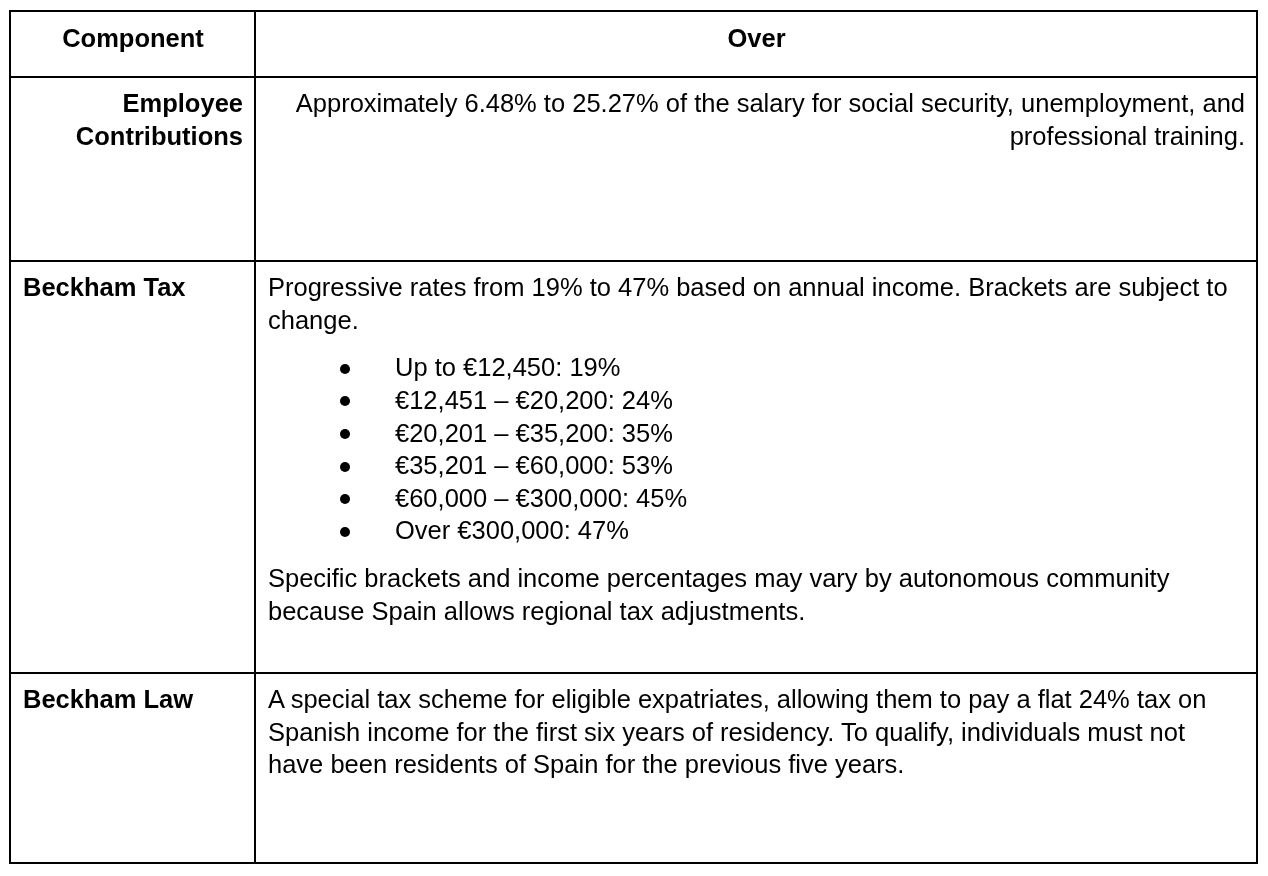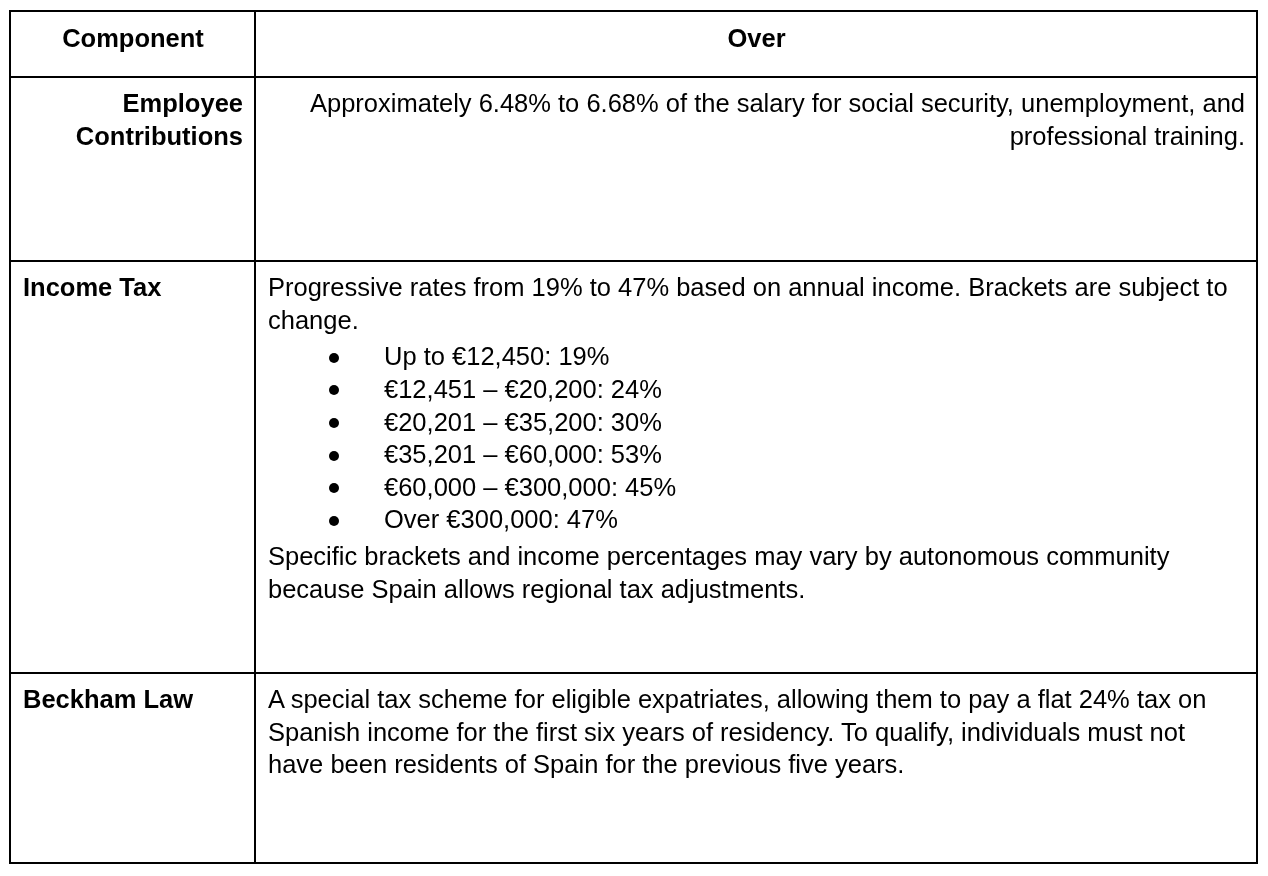--- a/index.html
+++ b/index.html
@@ -67,21 +67,21 @@
   tr.row-income   { height: 412px; }
   tr.row-beckham  { height: 190px; }
 
   .intro-text,
   .outro-text {
     margin: 0;
   }
 
   ul.bracket-list {
     list-style: none;
-    margin: 4px;
+    margin: 15px;
     padding: 0 0 0 0;
   }
 
   ul.bracket-list li {
     position: relative;
     padding-left: 112px;
     line-height: 1.28;
   }
 
   ul.bracket-list li .bullet-dot {
@@ -115,44 +115,44 @@
       </tr>
     </thead>
     <tbody>
 
       <tr class="row-employee">
         <td class="comp-cell">
           <div class="cell-inner">Employee Contributions</div>
         </td>
         <td class="rate-cell">
           <div class="cell-inner">
-            <p class="intro-text">Approximately 6.48% to 6.68% of the salary for social security, unemployment, and professional training.</p>
+            <p class="intro-text">Approximately 6.48% to 25.27% of the salary for social security, unemployment, and professional training.</p>
           </div>
         </td>
       </tr>
 
       <tr class="row-income">
         <td class="comp-cell">
-          <div class="cell-inner">Income Tax</div>
+          <div class="cell-inner">Beckham Tax</div>
         </td>
         <td class="rate-cell">
           <div class="cell-inner">
             <p class="intro-text">Progressive rates from 19% to 47% based on annual income. Brackets are subject to change.</p>
             <ul class="bracket-list">
               <li>
                 <span class="bullet-dot"></span>
                 <span>Up to €12,450: 19%</span>
               </li>
               <li>
                 <span class="bullet-dot"></span>
                 <span>€12,451 – €20,200: 24%</span>
               </li>
               <li>
                 <span class="bullet-dot"></span>
-                <span>€20,201 – €35,200: 30%</span>
+                <span>€20,201 – €35,200: 35%</span>
               </li>
               <li>
                 <span class="bullet-dot"></span>
                 <span>€35,201 – €60,000: 53%</span>
               </li>
               <li>
                 <span class="bullet-dot"></span>
                 <span>€60,000 – €300,000: 45%</span>
               </li>
               <li>

